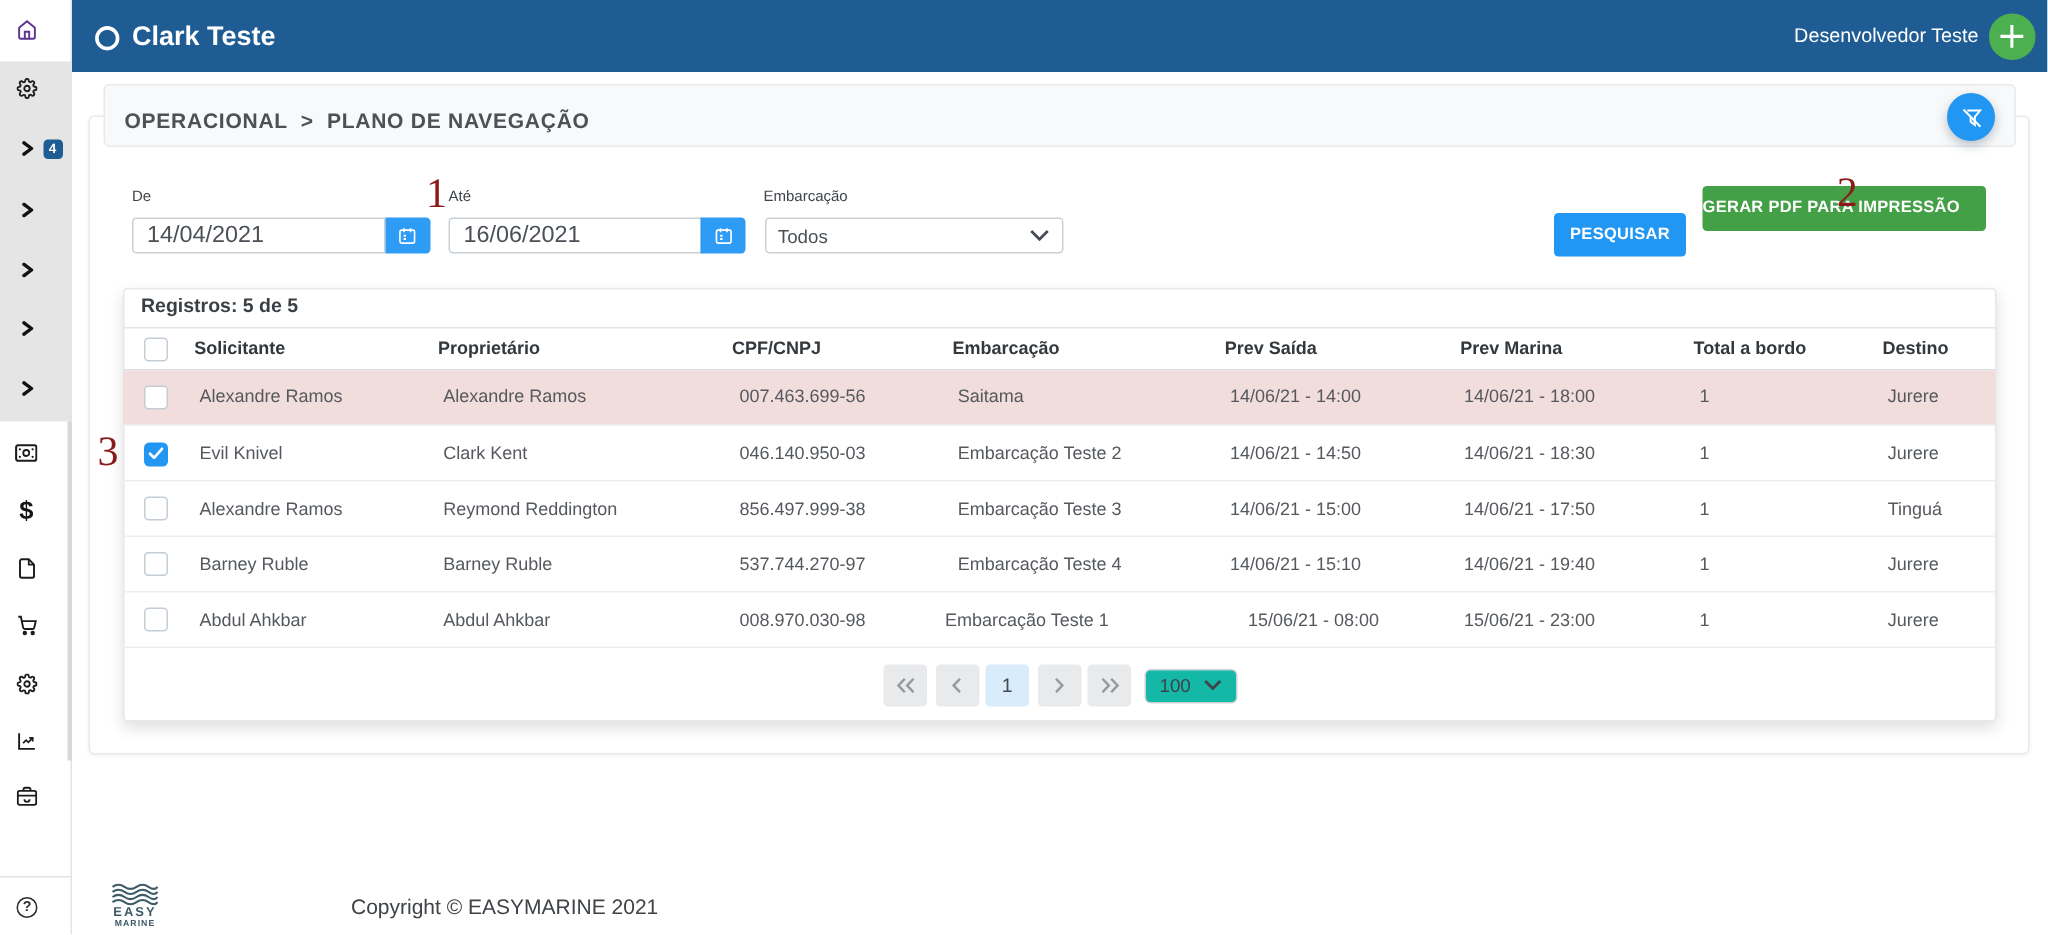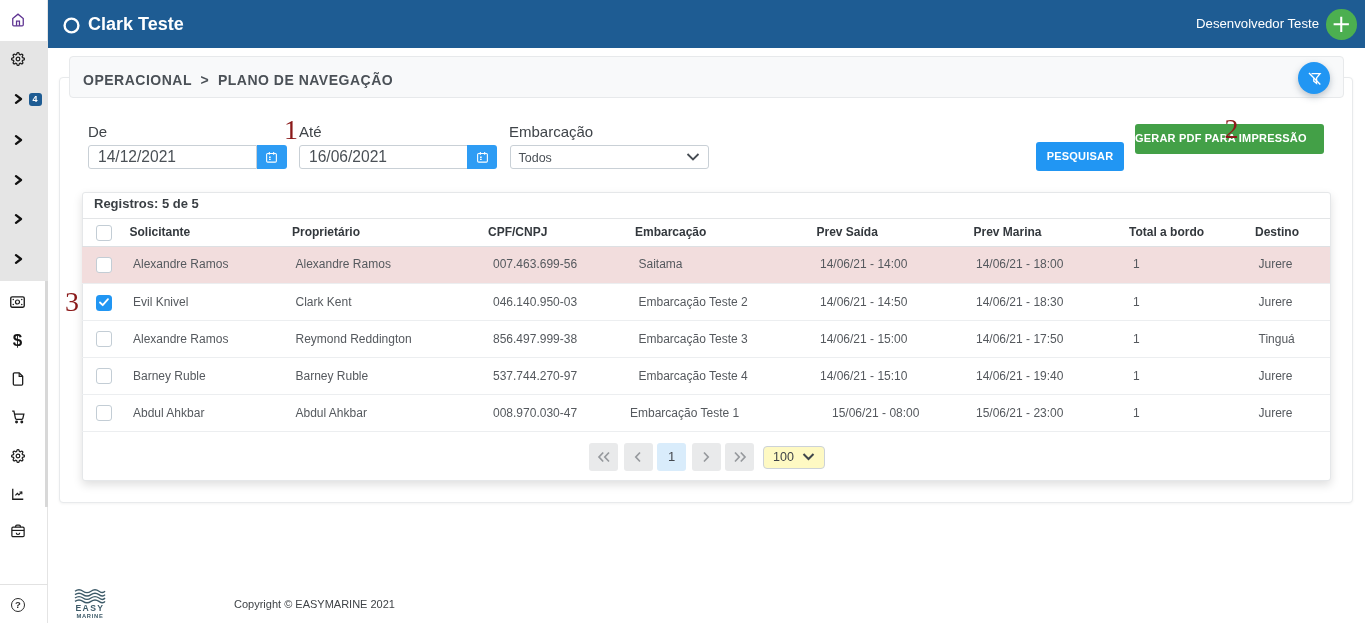--- a/index.html
+++ b/index.html
@@ -1,19 +1,19 @@
 <!DOCTYPE html>
 <html><head>
 <meta charset="utf-8">
 <style>
 *{margin:0;padding:0;box-sizing:border-box}
 html,body{width:1365px;height:623px;background:#fff;font-family:"Liberation Sans",sans-serif;overflow:hidden}
 .abs{position:absolute}
 body{position:relative}
-.lbl{position:absolute;font-size:15px;color:#3f4449;line-height:11px}
+.lbl{position:absolute;font-size:10px;color:#3f4449;line-height:11px}
 .inp{position:absolute;background:#fff;border:1px solid #c9d0d6;border-radius:3px 0 0 3px;font-size:15.6px;color:#4a5056;line-height:22px;padding-left:9px}
 .calbtn{position:absolute;background:#2e9cf4;border-radius:0 3px 3px 0;display:flex;align-items:center;justify-content:center}
 .hdrcell{position:absolute;font-size:12px;font-weight:bold;color:#33383d;line-height:12px}
 .cell{position:absolute;font-size:12px;color:#55595e;line-height:13px}
 .cbox{position:absolute;width:16px;height:16px;background:#fff;border:1px solid #c3cdd5;border-radius:3px}
 .pgbtn{position:absolute;width:29px;height:27.5px;background:#e9eaeb;border-radius:3px;display:flex;align-items:center;justify-content:center}
 .ann{position:absolute;font-family:"Liberation Serif",serif;color:#8b1a1a;line-height:1}
 .sideicon{position:absolute;left:0;width:35px;display:flex;align-items:center;justify-content:center}
 </style>
 </head>
@@ -126,21 +126,21 @@
 <div class="abs" style="left:1298px;top:62px;width:32px;height:32px;border-radius:50%;background:#2196f3;box-shadow:0 3px 7px rgba(90,110,130,0.4)"></div>
 <svg class="abs" style="left:1305.5px;top:69.5px" width="17" height="17" viewBox="0 0 24 24" fill="none" stroke="#fff" stroke-width="1.9">
     <path d="M7.8 5.2h12l-4.9 6v7.6l-3.9-3v-4.2"></path>
     <path d="M4.2 4.2l16 16.2"></path>
   </svg>
 
 <div class="lbl" style="left:88px;top:126px">De</div>
 <div class="lbl" style="left:299px;top:126px">Até</div>
 <div class="lbl" style="left:509px;top:126px">Embarcação</div>
 
-<div class="inp" style="left:88px;top:145px;width:169px;height:24px">14/12/2021</div>
+<div class="inp" style="left:88px;top:145px;width:169px;height:24px">14/04/2021</div>
 <div class="calbtn" style="left:256.5px;top:145px;width:30px;height:24px">
 <svg width="13" height="13" viewBox="0 0 24 24" fill="none" stroke="#fff" stroke-width="2">
       <rect x="3" y="4.5" width="18" height="16" rx="2"></rect>
       <path d="M8 2v5M16 2v5"></path>
       <path d="M7.5 11.5h3M7.5 15.5h3" stroke-width="2.4"></path>
     </svg>
 </div>
 
 <div class="inp" style="left:299px;top:145px;width:169px;height:24px">16/06/2021</div>
 <div class="calbtn" style="left:467px;top:145px;width:30px;height:24px">
@@ -224,21 +224,21 @@
 <div class="cell" style="left:493px;top:369.5px">537.744.270-97</div>
 <div class="cell" style="left:638.5px;top:369.5px">Embarcação Teste 4</div>
 <div class="cell" style="left:820px;top:369.5px">14/06/21 - 15:10</div>
 <div class="cell" style="left:976px;top:369.5px">14/06/21 - 19:40</div>
 <div class="cell" style="left:1133px;top:369.5px">1</div>
 <div class="cell" style="left:1258.5px;top:369.5px">Jurere</div>
 
 <div class="cbox" style="left:95.8px;top:404.5px"></div>
 <div class="cell" style="left:133px;top:406.5px">Abdul Ahkbar</div>
 <div class="cell" style="left:295.5px;top:406.5px">Abdul Ahkbar</div>
-<div class="cell" style="left:493px;top:406.5px">008.970.030-47</div>
+<div class="cell" style="left:493px;top:406.5px">008.970.030-98</div>
 <div class="cell" style="left:630px;top:406.5px">Embarcação Teste 1</div>
 <div class="cell" style="left:832px;top:406.5px">15/06/21 - 08:00</div>
 <div class="cell" style="left:976px;top:406.5px">15/06/21 - 23:00</div>
 <div class="cell" style="left:1133px;top:406.5px">1</div>
 <div class="cell" style="left:1258.5px;top:406.5px">Jurere</div>
 
 <div class="pgbtn" style="left:589px;top:443px">
     <svg width="14" height="12" viewBox="0 0 14 12">
       <path d="M6.2 1.5 L2 6 L6.2 10.5 M12 1.5 L7.8 6 L12 10.5" fill="none" stroke="#96999d" stroke-width="1.7"></path>
     </svg>
@@ -252,28 +252,28 @@
 <div class="pgbtn" style="left:691.5px;top:443px">
     <svg width="8" height="12" viewBox="0 0 8 12">
       <path d="M2 1.5 L6.2 6 L2 10.5" fill="none" stroke="#96999d" stroke-width="1.7"></path>
     </svg>
   </div>
 <div class="pgbtn" style="left:725px;top:443px">
     <svg width="14" height="12" viewBox="0 0 14 12">
       <path d="M2 1.5 L6.2 6 L2 10.5 M7.8 1.5 L12 6 L7.8 10.5" fill="none" stroke="#96999d" stroke-width="1.7"></path>
     </svg>
   </div>
-<div class="abs" style="left:763px;top:445.5px;width:61.5px;height:23px;background:#fef9c3;border:1px solid #ccd2d8;border-radius:4px;font-size:12.5px;color:#3f4349;line-height:21px;padding-left:9px">100</div>
+<div class="abs" style="left:763px;top:445.5px;width:61.5px;height:23px;background:#14b8a6;border:1px solid #ccd2d8;border-radius:4px;font-size:12.5px;color:#3f4349;line-height:21px;padding-left:9px">100</div>
 <svg class="abs" style="left:802px;top:453px" width="13" height="8" viewBox="0 0 13 8">
     <path d="M1.5 1 L6.5 6 L11.5 1" fill="none" stroke="#3f454b" stroke-width="2"></path>
   </svg>
 
 <svg class="abs" style="left:74px;top:588px" width="32" height="32" viewBox="0 0 32 32">
   <g fill="none" stroke="#3d5a68" stroke-width="1.4">
     <path d="M1 3.2 Q5 0.4 9 3.2 T17 3.2 T25 3.2 T31 3.2"></path>
     <path d="M1 6.6 Q5 3.8 9 6.6 T17 6.6 T25 6.6 T31 6.6"></path>
     <path d="M1 10 Q5 7.2 9 10 T17 10 T25 10 T31 10"></path>
     <path d="M1 13.4 Q5 10.6 9 13.4 T17 13.4 T25 13.4 T31 13.4"></path>
   </g>
   <text x="16" y="22.5" text-anchor="middle" font-family="Liberation Sans,sans-serif" font-size="8.6" font-weight="bold" fill="#3d5a68" letter-spacing="1.4">EASY</text>
   <text x="16" y="29.5" text-anchor="middle" font-family="Liberation Sans,sans-serif" font-size="5.8" font-weight="bold" fill="#3d5a68" letter-spacing="0.7">MARINE</text>
 </svg>
-<div class="abs" style="left:234px;top:599px;font-size:11px;color:#3f4347;line-height:10px">Copyright © EASYMARINE 2021</div>
+<div class="abs" style="left:234px;top:599px;font-size:14px;color:#3f4347;line-height:10px">Copyright © EASYMARINE 2021</div>
 
 </body></html>

